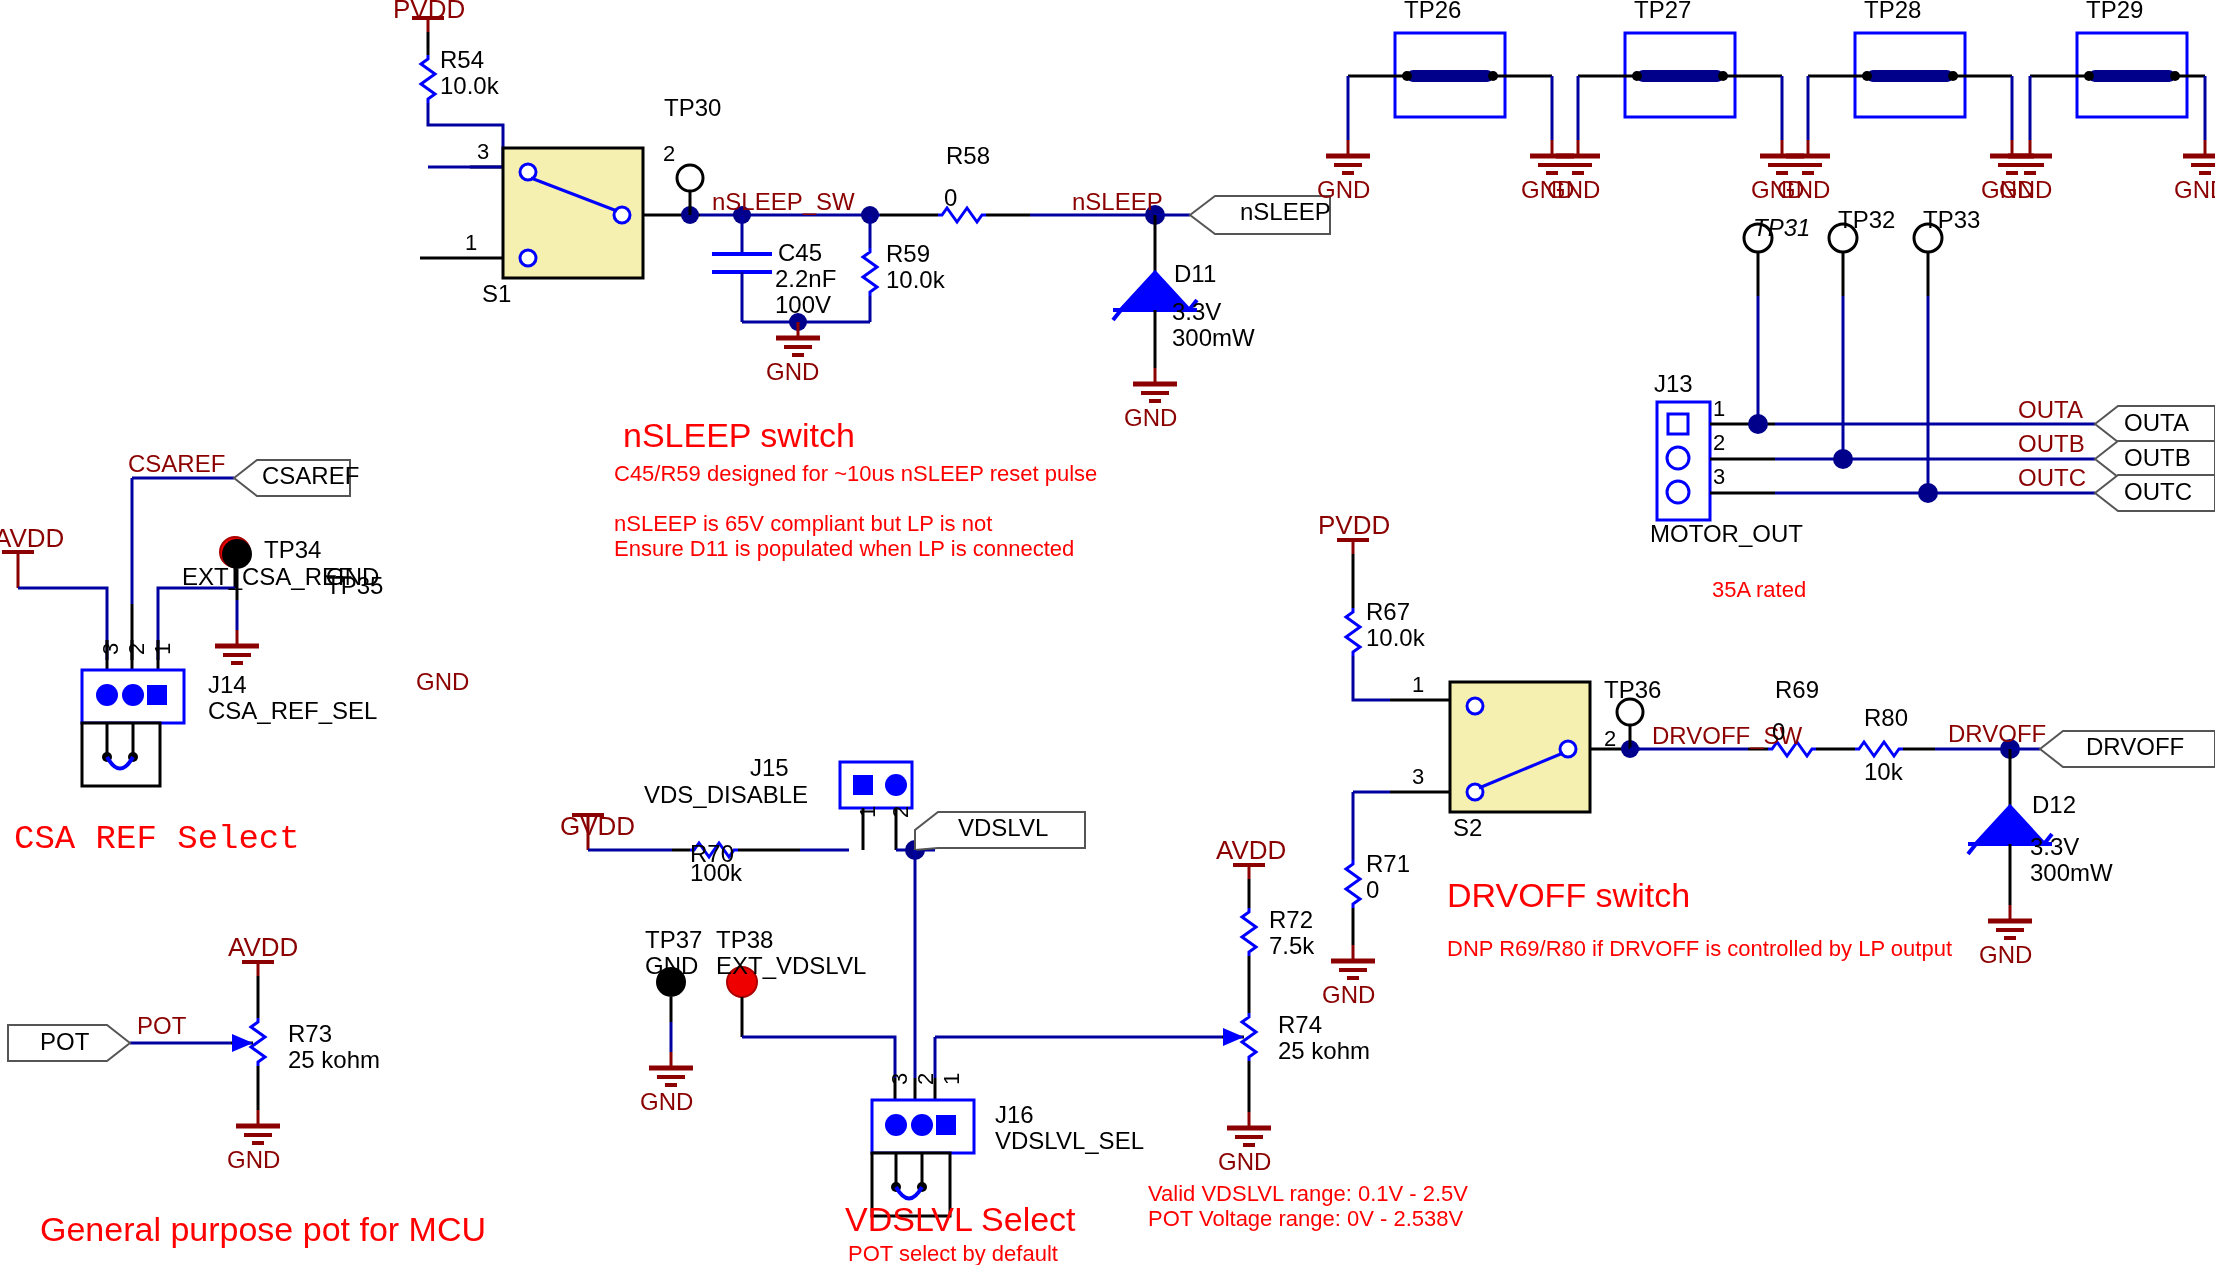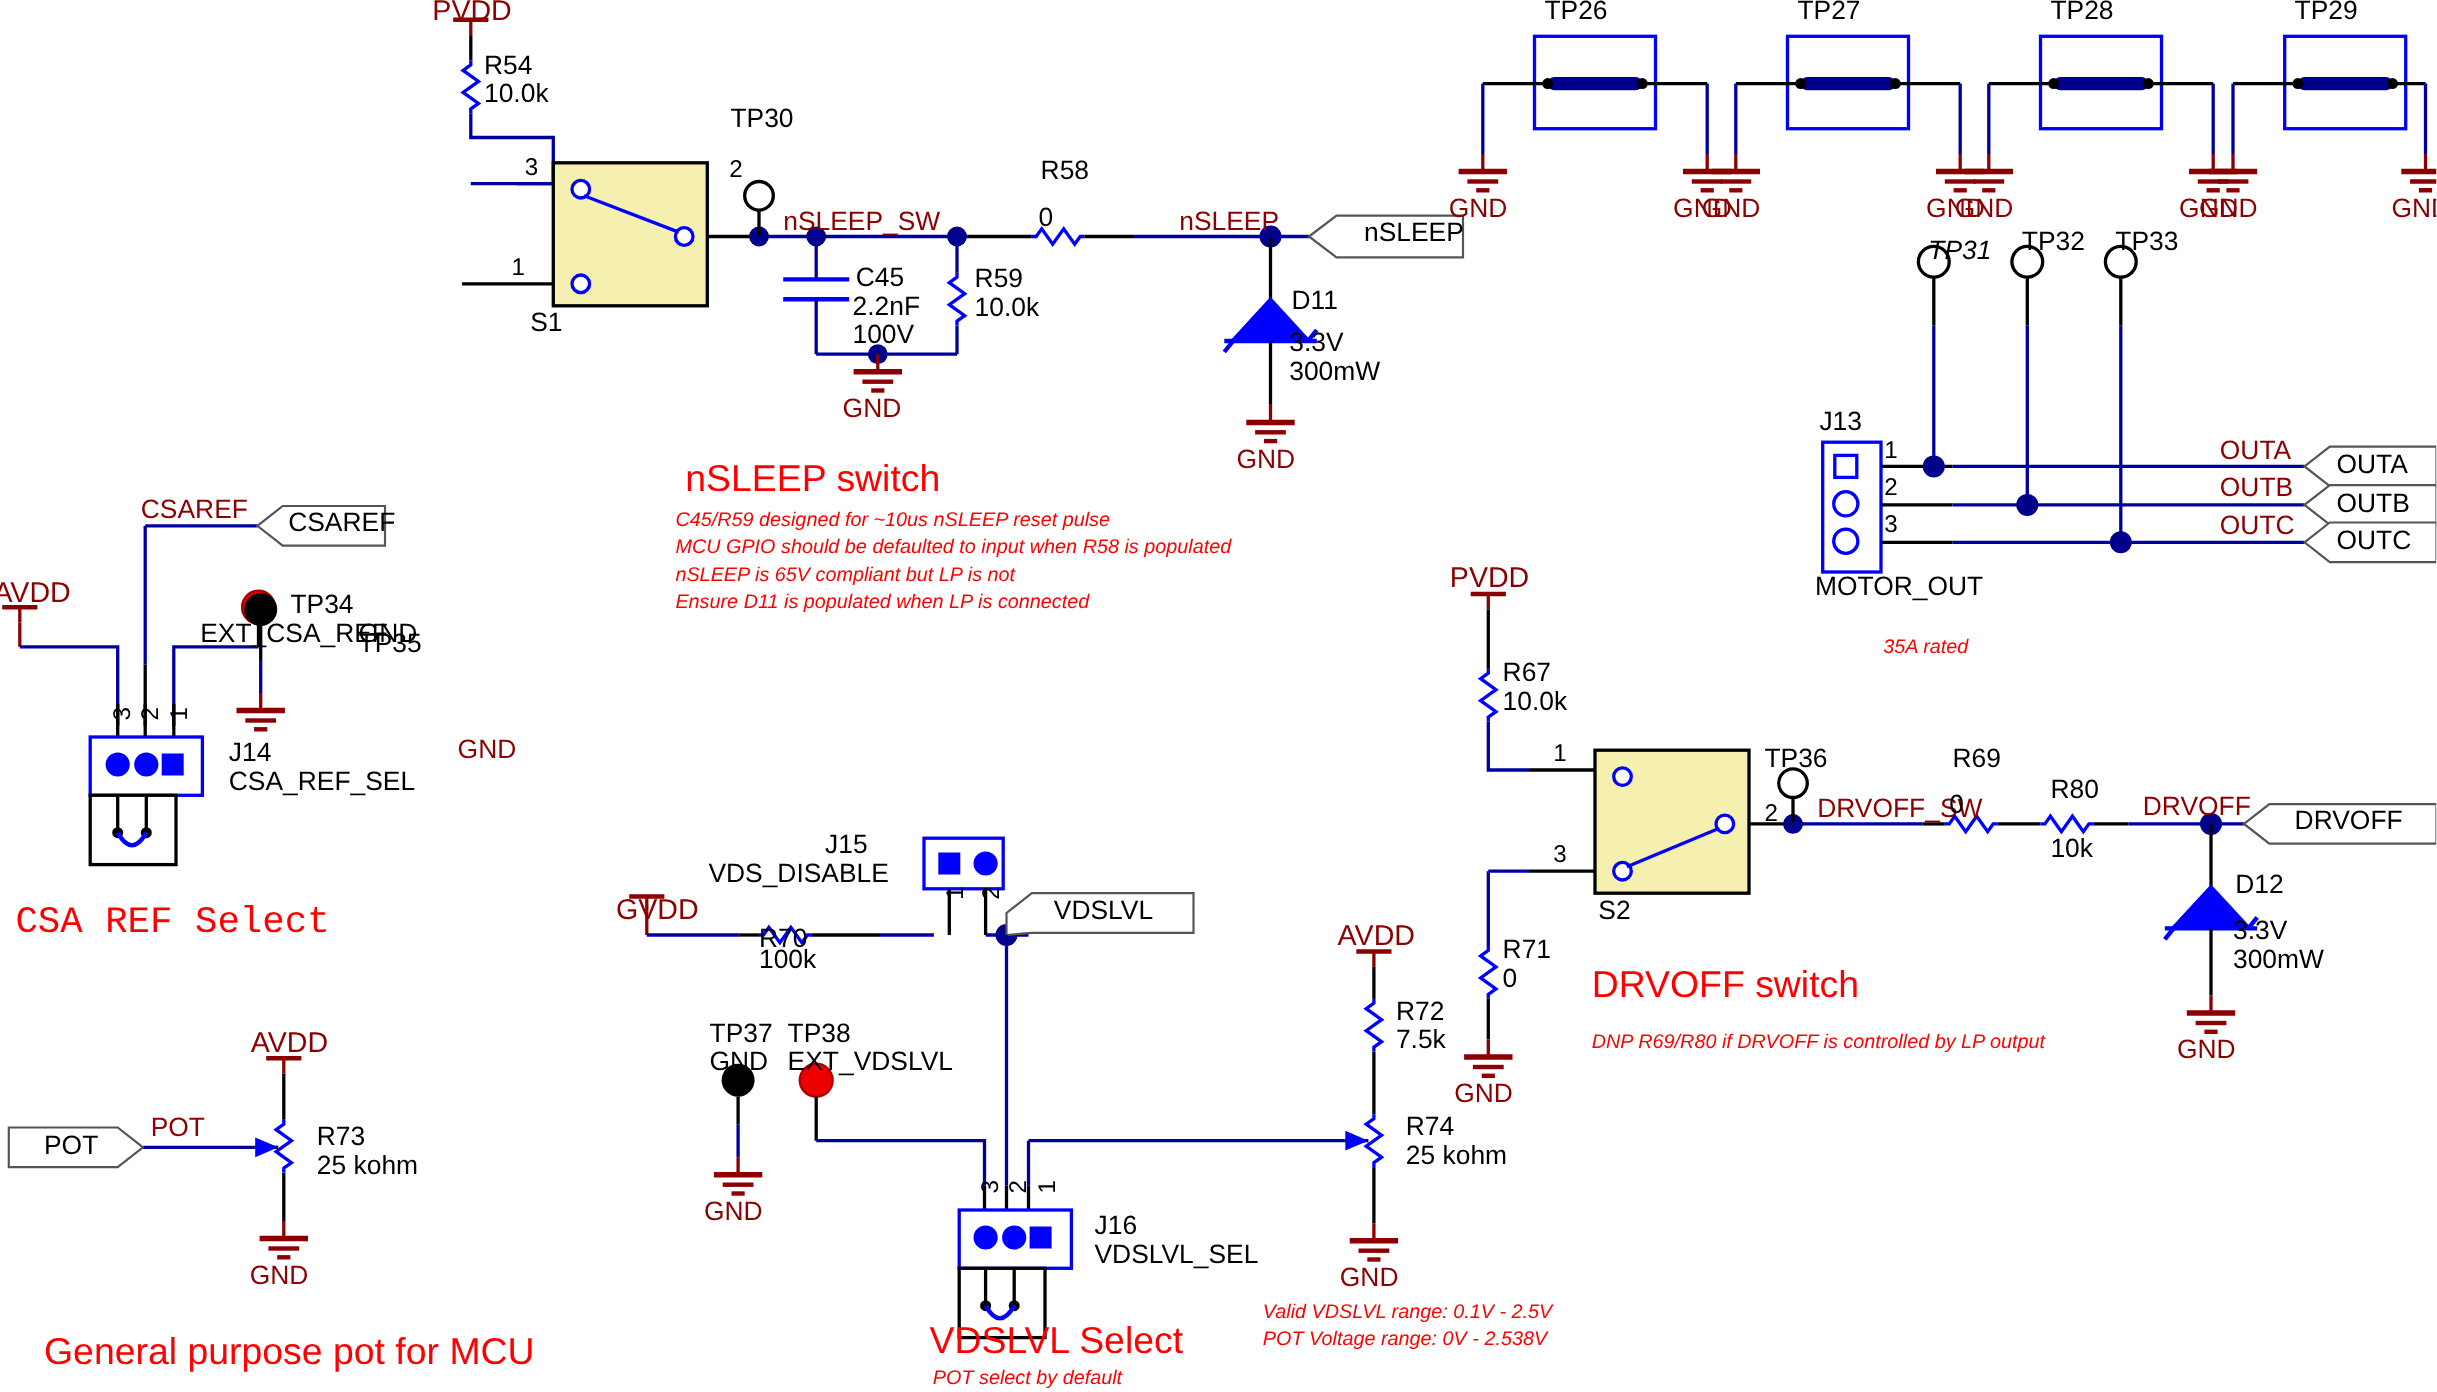--- a/index.html
+++ b/index.html
@@ -6,21 +6,21 @@
   body{font-family:"Liberation Sans", sans-serif;}
   #sheet{position:relative;width:2215px;height:1265px;background:#fff;overflow:hidden;}
   .lbl{position:absolute;white-space:nowrap;line-height:1;}
   .blk{color:#000000;}
   .red{color:#ff0000;}
   .dred{color:#8b0000;}
   .t16{font-size:22px;}
   .t18{font-size:24px;}
   .t20{font-size:26px;}
   .big{font-size:34px;}
-  .note{font-size:18px;line-height:1.12;font-style:italic;}
+  .note{font-size:22px;line-height:1.12;}
   svg{position:absolute;left:0;top:0;width:2215px;height:1265px;overflow:visible;}
   .rot90{transform:rotate(-90deg);transform-origin:left top;}
 </style>
 </head>
 <body>
 
 <div id="sheet">
 
 <svg xmlns="http://www.w3.org/2000/svg" viewBox="0 0 2215 1265">
   <defs>
@@ -347,21 +347,20 @@
 <div class="lbl blk t18" style="left:944px;top:186px;">0</div>
 <div class="lbl dred t18" style="left:1072px;top:190px;">nSLEEP</div>
 <div class="lbl blk t18" style="left:1240px;top:200px;">nSLEEP</div>
 <div class="lbl blk t18" style="left:1174px;top:262px;">D11</div>
 <div class="lbl blk t18" style="left:1172px;top:300px;">3.3V</div>
 <div class="lbl blk t18" style="left:1172px;top:326px;">300mW</div>
 <div class="lbl dred t18" style="left:1124px;top:406px;">GND</div>
 
 <div class="lbl red big" style="left:623px;top:418px;">nSLEEP switch</div>
 <div class="lbl red note" style="left:614px;top:462px;">C45/R59 designed for ~10us nSLEEP reset pulse</div>
-<div class="lbl red note" style="left:614px;top:487px;">MCU GPIO should be defaulted to input when R58 is populated</div>
 <div class="lbl red note" style="left:614px;top:512px;">nSLEEP is 65V compliant but LP is not</div>
 <div class="lbl red note" style="left:614px;top:537px;">Ensure D11 is populated when LP is connected</div>
 
 <div class="lbl blk t18" style="left:1404px;top:-2px;">TP26</div>
 <div class="lbl blk t18" style="left:1634px;top:-2px;">TP27</div>
 <div class="lbl blk t18" style="left:1864px;top:-2px;">TP28</div>
 <div class="lbl blk t18" style="left:2086px;top:-2px;">TP29</div>
 <div class="lbl dred t18" style="left:1317px;top:178px;">GND</div>
 <div class="lbl dred t18" style="left:1521px;top:178px;">GND</div>
 <div class="lbl dred t18" style="left:1547px;top:178px;">GND</div>

